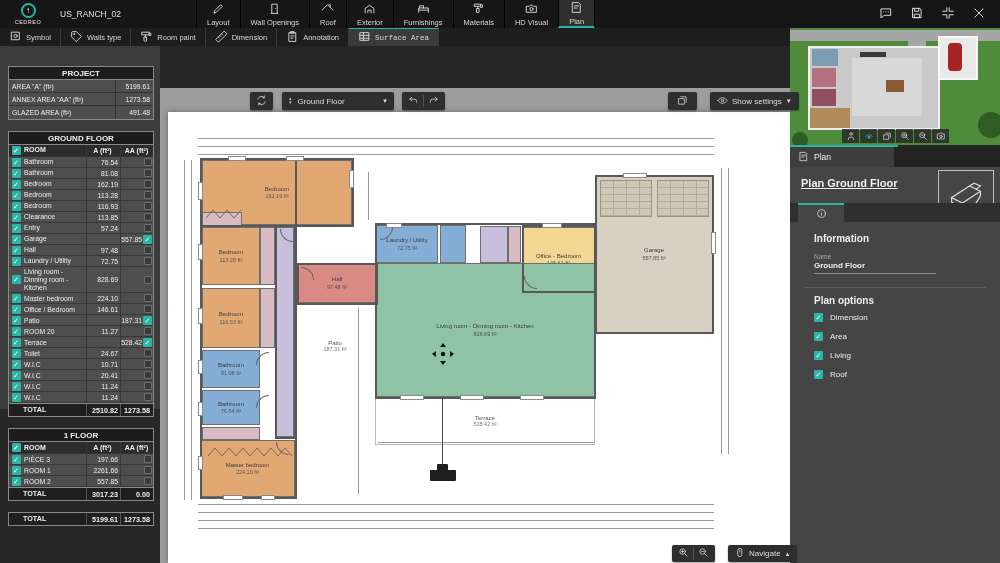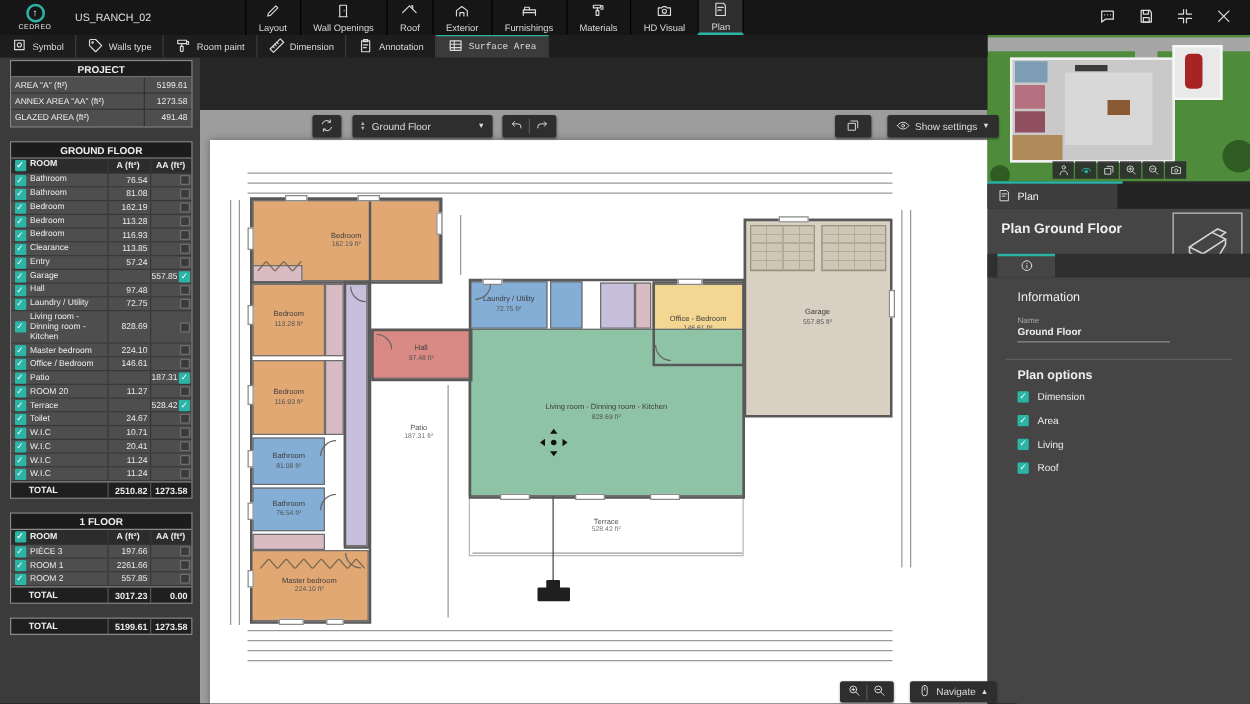--- a/index.html
+++ b/index.html
@@ -22,21 +22,21 @@
   #win-icons { position:absolute; right:14px; top:0; height:25px; display:flex; align-items:center; gap:17px; }
   #win-icons .wicon { width:14px; height:14px; color:#d8d8d8; cursor:pointer; }
   #win-icons svg { width:14px; height:14px; }
 
   
   #ribbon { left:0; top:28px; width:790px; height:18px; background:#1d1d1d; display:flex; z-index:29; }
   .rib-item { display:flex; align-items:center; gap:4px; padding:0 9px; height:18px; border-right:1px solid #3a3a3a; color:#d8d8d8; font-size:7.5px; cursor:pointer; }
   .rib-item.active { background:#3b3b3b; border-top:1px solid #2bb3a5;font-family:Liberation Mono, monospace; }
 
   
-  #sidebar { left:0; top:46px; width:160px; height:517px; background:#3b3b3b; z-index:20; padding:2px 6px 0 8px; color:#eee; }
+  #sidebar { left:0; top:46px; width:160px; height:363px; background:#3b3b3b; z-index:20; padding:20px 6px 0 8px; color:#eee; }
   .side-box { border:1px solid #8a8a8a; margin-bottom:11px; }
   .box-title { background:#1c1c1c; text-align:center; font-size:8px; font-weight:bold; height:13px; line-height:13px; border-bottom:1px solid #8a8a8a; }
   .prj-row { display:flex; height:13px; align-items:center; background:#4e4e4e; border-bottom:1px solid #333; font-size:6.8px; }
   .prj-row:last-child { border-bottom:none; }
   .prj-row .lbl { flex:1; padding-left:3px; }
   .prj-row .val { width:38px; text-align:right; padding-right:3px; border-left:1px solid #333; line-height:13px; height:13px; }
   .col-head { display:flex; background:#2c2c2c; height:12px; align-items:center; font-size:7px; font-weight:bold; border-bottom:1px solid #333; }
   .srow { display:flex; min-height:11px; align-items:center; background:#4e4e4e; border-bottom:1px solid #383838; font-size:6.8px; }
   .c-chk { width:14px; display:flex; justify-content:center; }
   .c-name { flex:1; padding:1px 1px 1px 1px; line-height:1.15; }
@@ -76,26 +76,26 @@
   .vdiv { width:1px; height:12px; background:#555; margin:0 4px; }
   .spinner { display:flex; flex-direction:column; font-size:4.5px; color:#bbb; line-height:1; margin-right:5px; }
 
   
   #preview { left:790px; top:28px; width:210px; height:117px; background:#4e8c3c; overflow:hidden; cursor:pointer; }
   #teal-line { left:790px; top:145px; width:108px; height:2px; background:#2bb3a5; z-index:5;}
   #rp-tabbar { left:790px; top:147px; width:210px; height:20px; background:#232323; display:flex; }
   #rp-tab { width:104px; height:20px; background:#3e3e3e; display:flex; align-items:center; gap:5px; padding-left:8px; color:#eee; font-size:8.5px; cursor:pointer; }
   #rp-tab svg { width:12px; height:12px; }
   #rp-body { left:790px; top:167px; width:210px; height:396px; background:#454545; color:#eee; }
-  #rp-heading { position:absolute; left:11px; top:10px; font-size:11px; font-weight:bold; }
+  #rp-heading { position:absolute; left:11px; top:10px; font-size:11px; font-weight:bold;text-decoration:underline; }
   #slab-box { position:absolute; right:6px; top:3px; width:56px; height:48px; border:1px solid #c2c2c2; display:flex; align-items:center; justify-content:center; cursor:pointer; }
   #subtab-strip { position:absolute; left:0; top:36px; width:210px; height:19px; background:#2f2f2f; }
   #subtab { position:absolute; left:8px; top:36px; width:46px; height:19px; background:#454545; border-top:2px solid #2bb3a5; display:flex; align-items:center; justify-content:center; cursor:pointer; }
   #subtab svg { width:11px; height:11px; }
-  #info-title { position:absolute; left:24px; top:66px; font-size:10px; font-weight:normal; }
+  #info-title { position:absolute; left:24px; top:66px; font-size:10px; font-weight:bold; }
   #name-label { position:absolute; left:24px; top:86px; font-size:6.5px; color:#a8a8a8; }
   #name-value { position:absolute; left:24px; top:94px; width:122px; font-size:8px; font-weight:bold; border-bottom:1px solid #8a8a8a; padding-bottom:3px; }
   #rp-divider { position:absolute; left:14px; top:120px; width:182px; height:1px; background:#5c5c5c; }
   #opts-title { position:absolute; left:24px; top:128px; font-size:10px; font-weight:bold; }
   .opt-row { position:absolute; left:24px; display:flex; align-items:center; gap:7px; font-size:8px; }
   .pv { position:absolute; }
   #pv-toolbar { position:absolute; left:52px; bottom:2px; display:flex; gap:1px; }
   .pv-btn { width:17px; height:14px; background:rgba(40,40,40,.85); display:flex; align-items:center; justify-content:center; cursor:pointer; }
   .pv-btn svg { width:10px; height:10px; }
 

